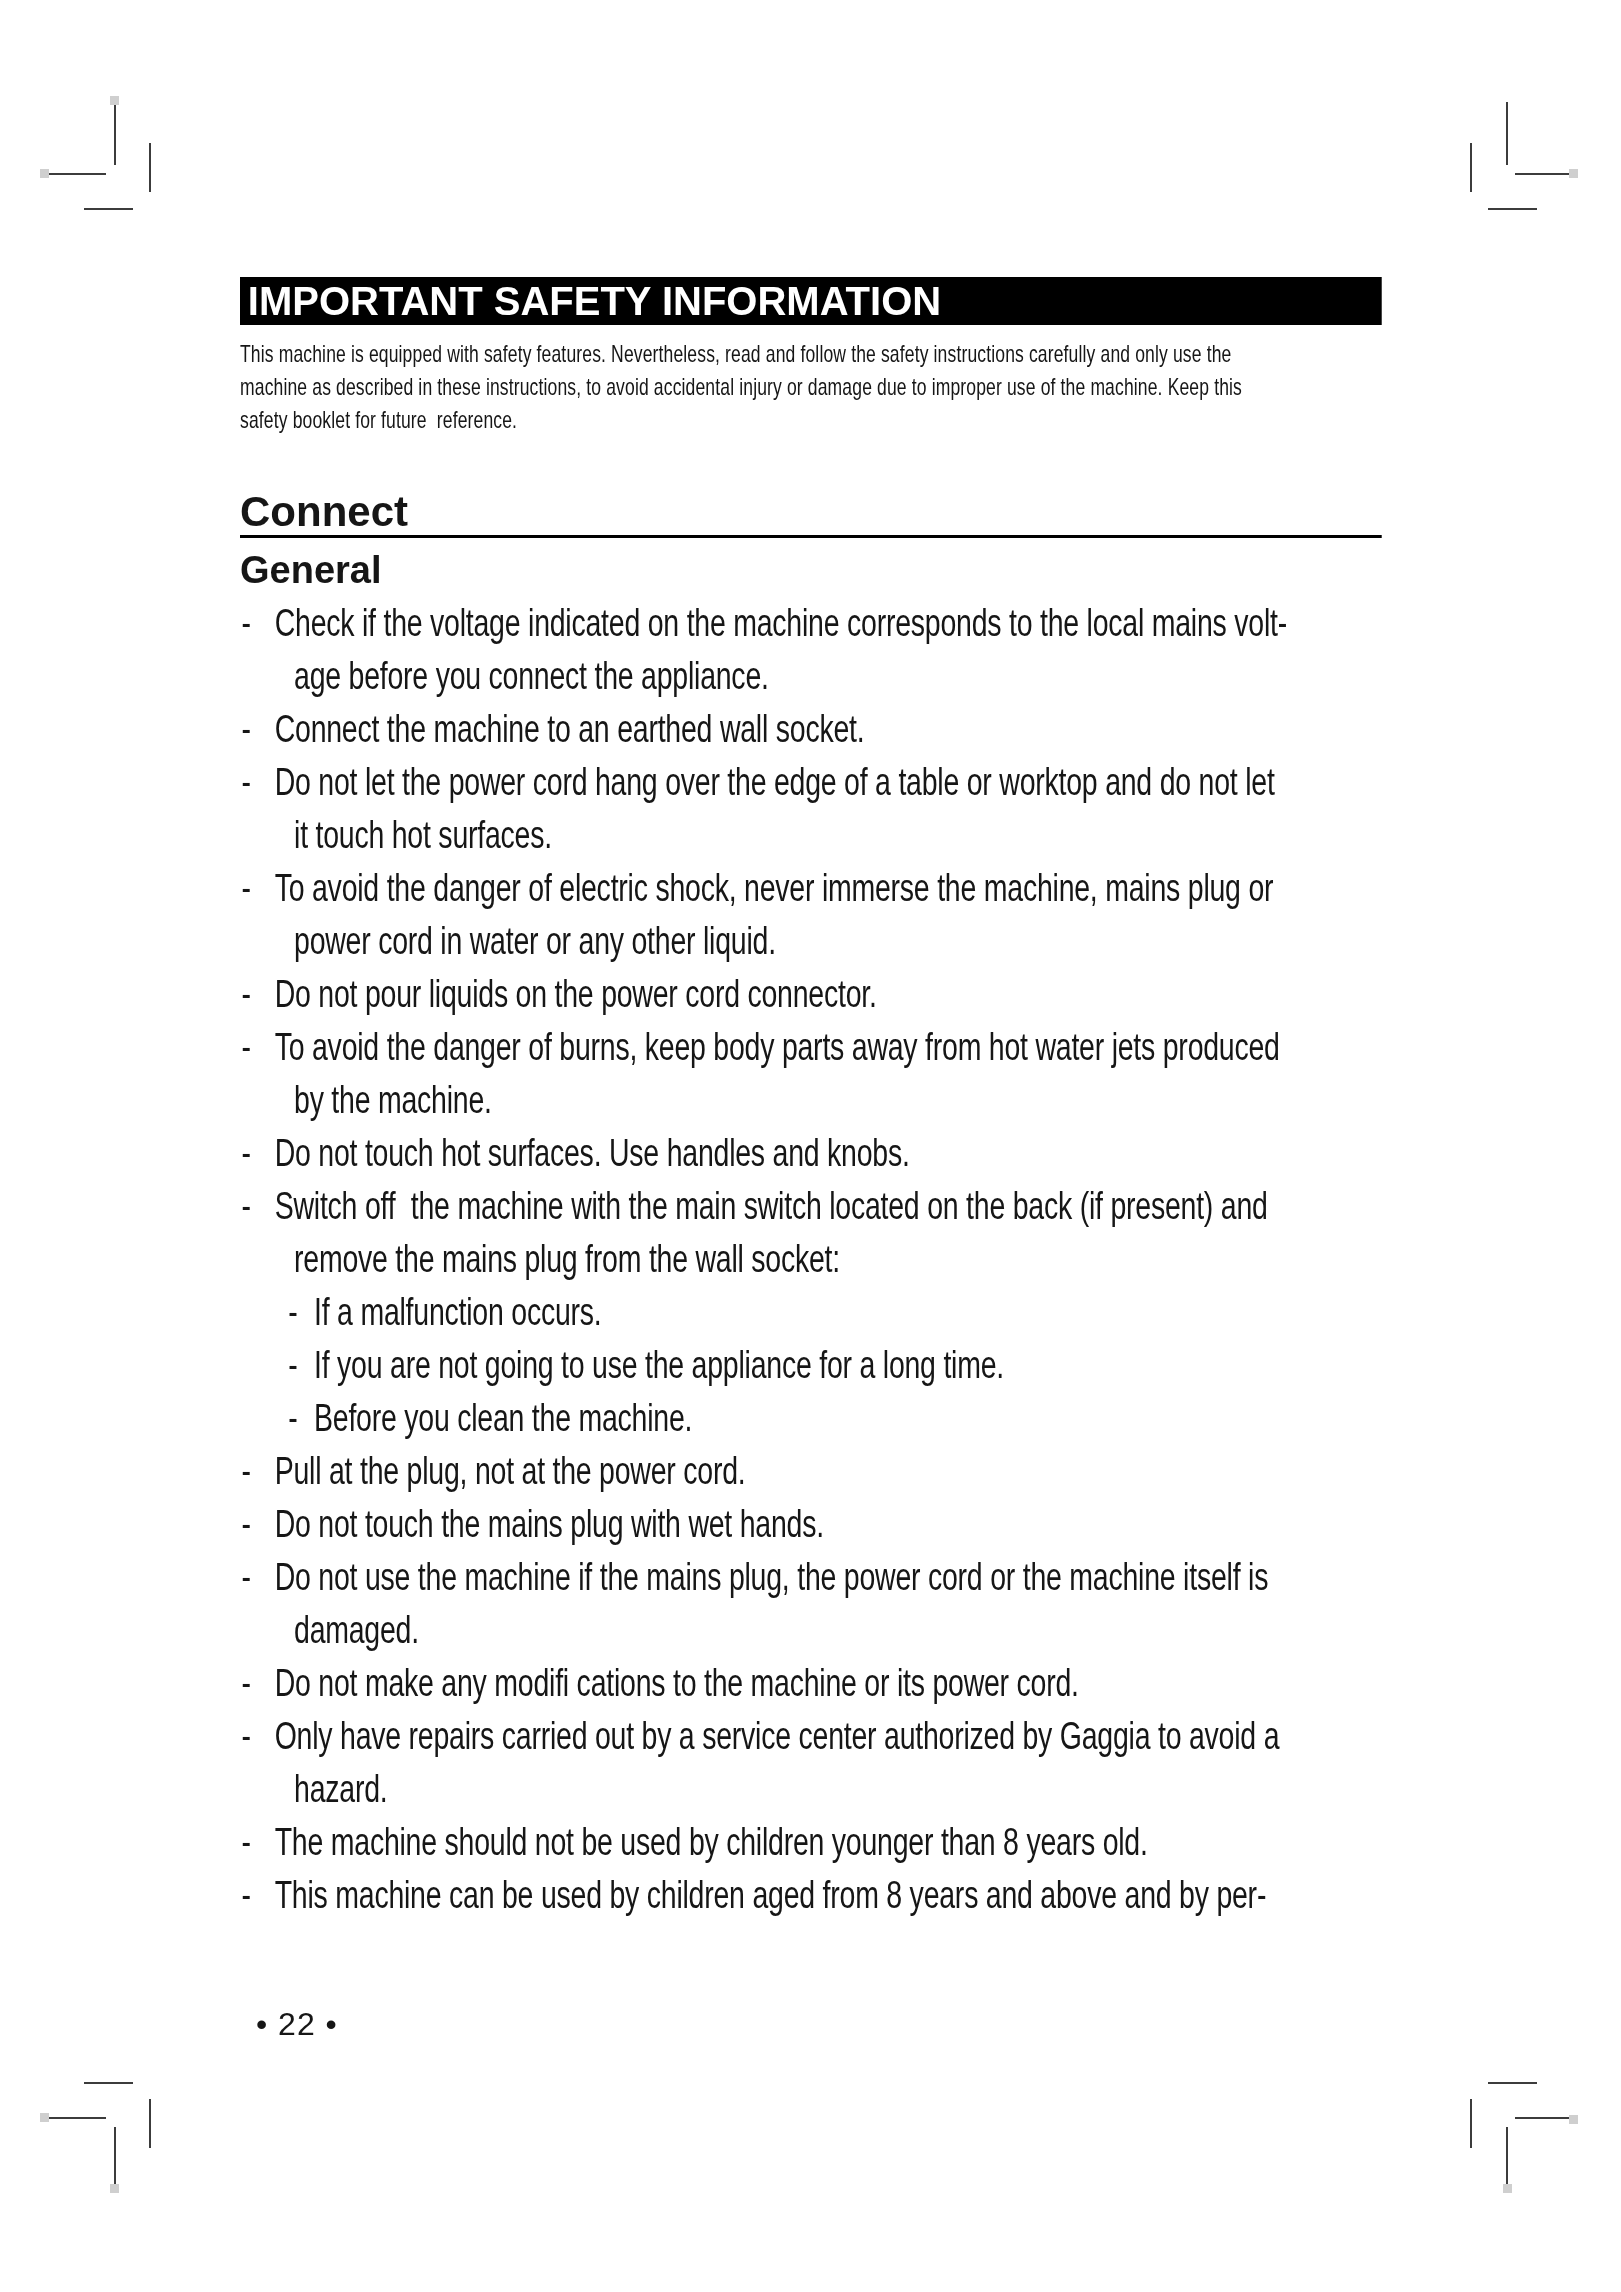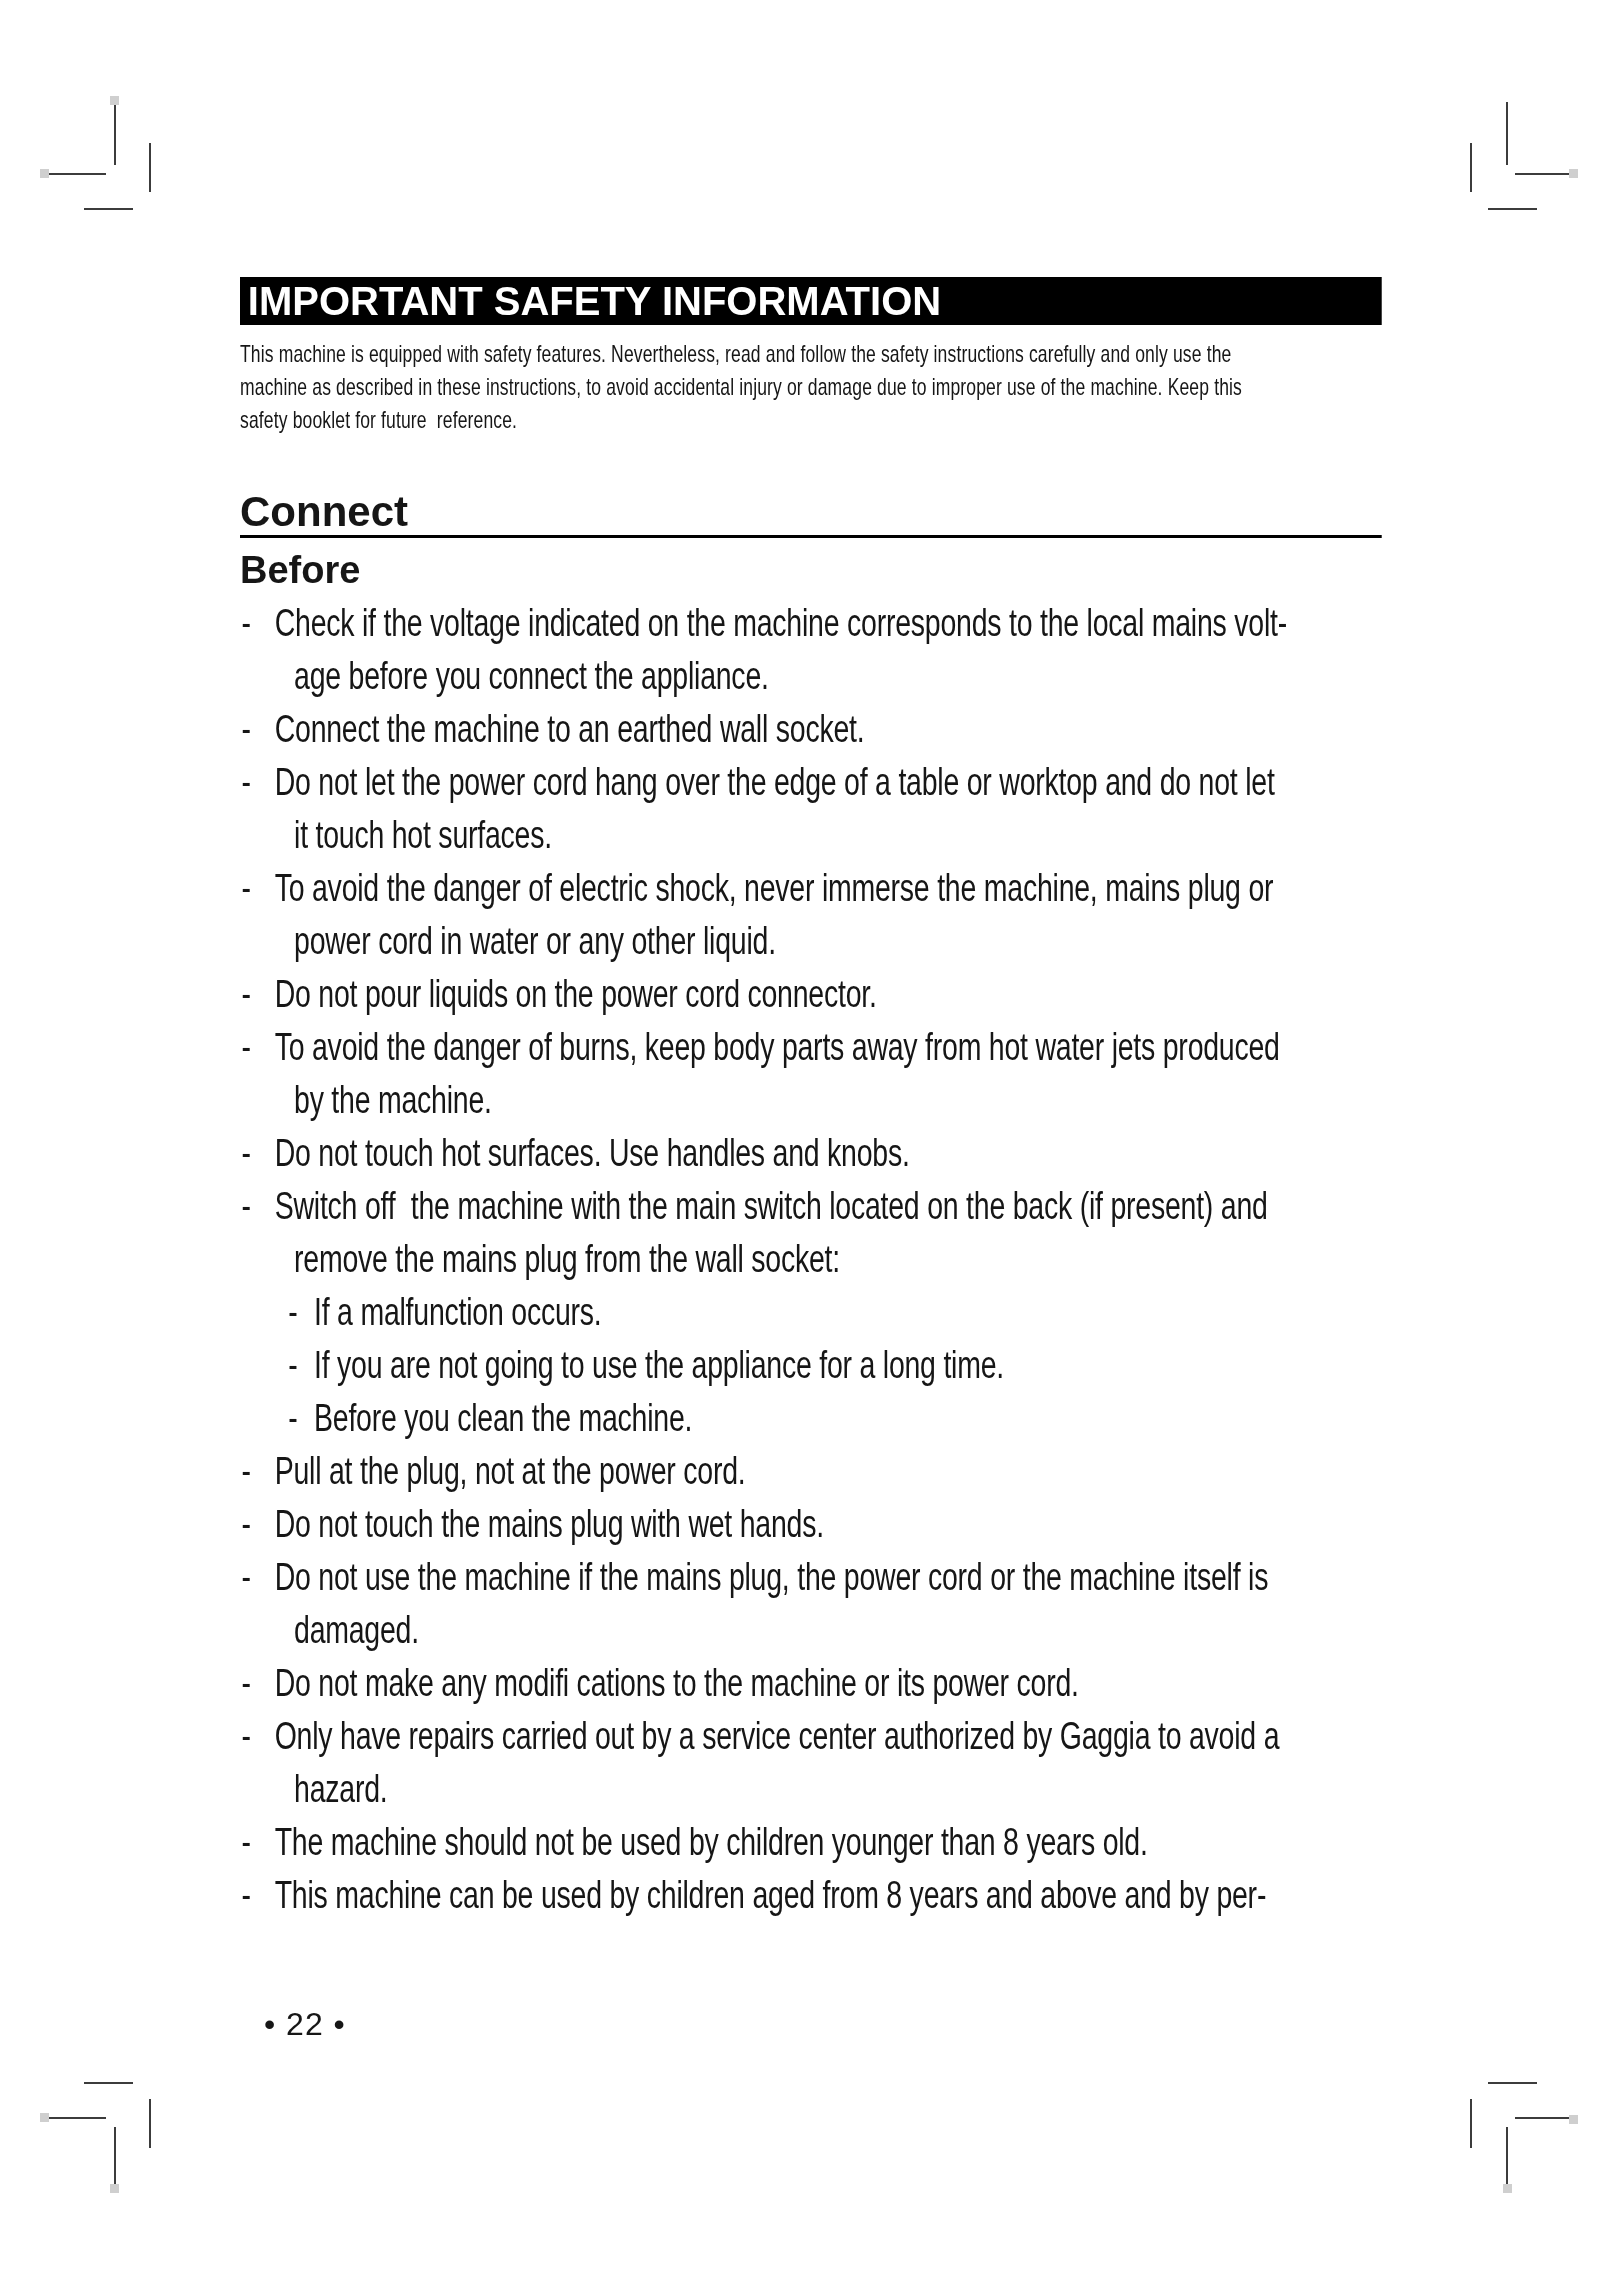--- a/index.html
+++ b/index.html
@@ -63,21 +63,21 @@
   }
   .item { position:relative; padding-left:74px; }
   .item > .dash { position:absolute; left:2px; top:0; }
   .item > .txt  { display:block; white-space:pre; text-indent:-26.5px; }
   .subitem { position:relative; padding-left:27.4px; }
   .subitem > .dash { position:absolute; left:-7.8px; top:0; }
   .subitem > .txt  { display:block; white-space:pre; text-indent:0; }
 
   
   #page-number {
-    position:absolute; left:264px; top:2005px;
+    position:absolute; left:256px; top:2005px;
     font-size:32px; line-height:39px; letter-spacing:1px;
     color:#161616;
   }
 </style>
 </head>
 <body>
 
 <div id="page">
 
   <div class="mark" style="left:114px; top:102px; width:2px; height:63px;"></div>
@@ -115,21 +115,21 @@
 
     <div id="intro">This machine is equipped with safety features. Nevertheless, read and follow the safety instructions carefully and only use the
 machine as described in these instructions, to avoid accidental injury or damage due to improper use of the machine. Keep this
 safety booklet for future  reference.</div>
 
     <div id="warning-heading">
       <span class="wide">Connect</span>
     </div>
 
     <div id="general-heading">
-      <span class="wide">Before</span>
+      <span class="wide">General</span>
     </div>
 
     <div id="warning-list">
         <div class="item">
           <span class="dash">-</span>
           <span class="txt">Check if the voltage indicated on the machine corresponds to the local mains volt-
 age before you connect the appliance.</span>
         </div>
         <div class="item">
           <span class="dash">-</span>

